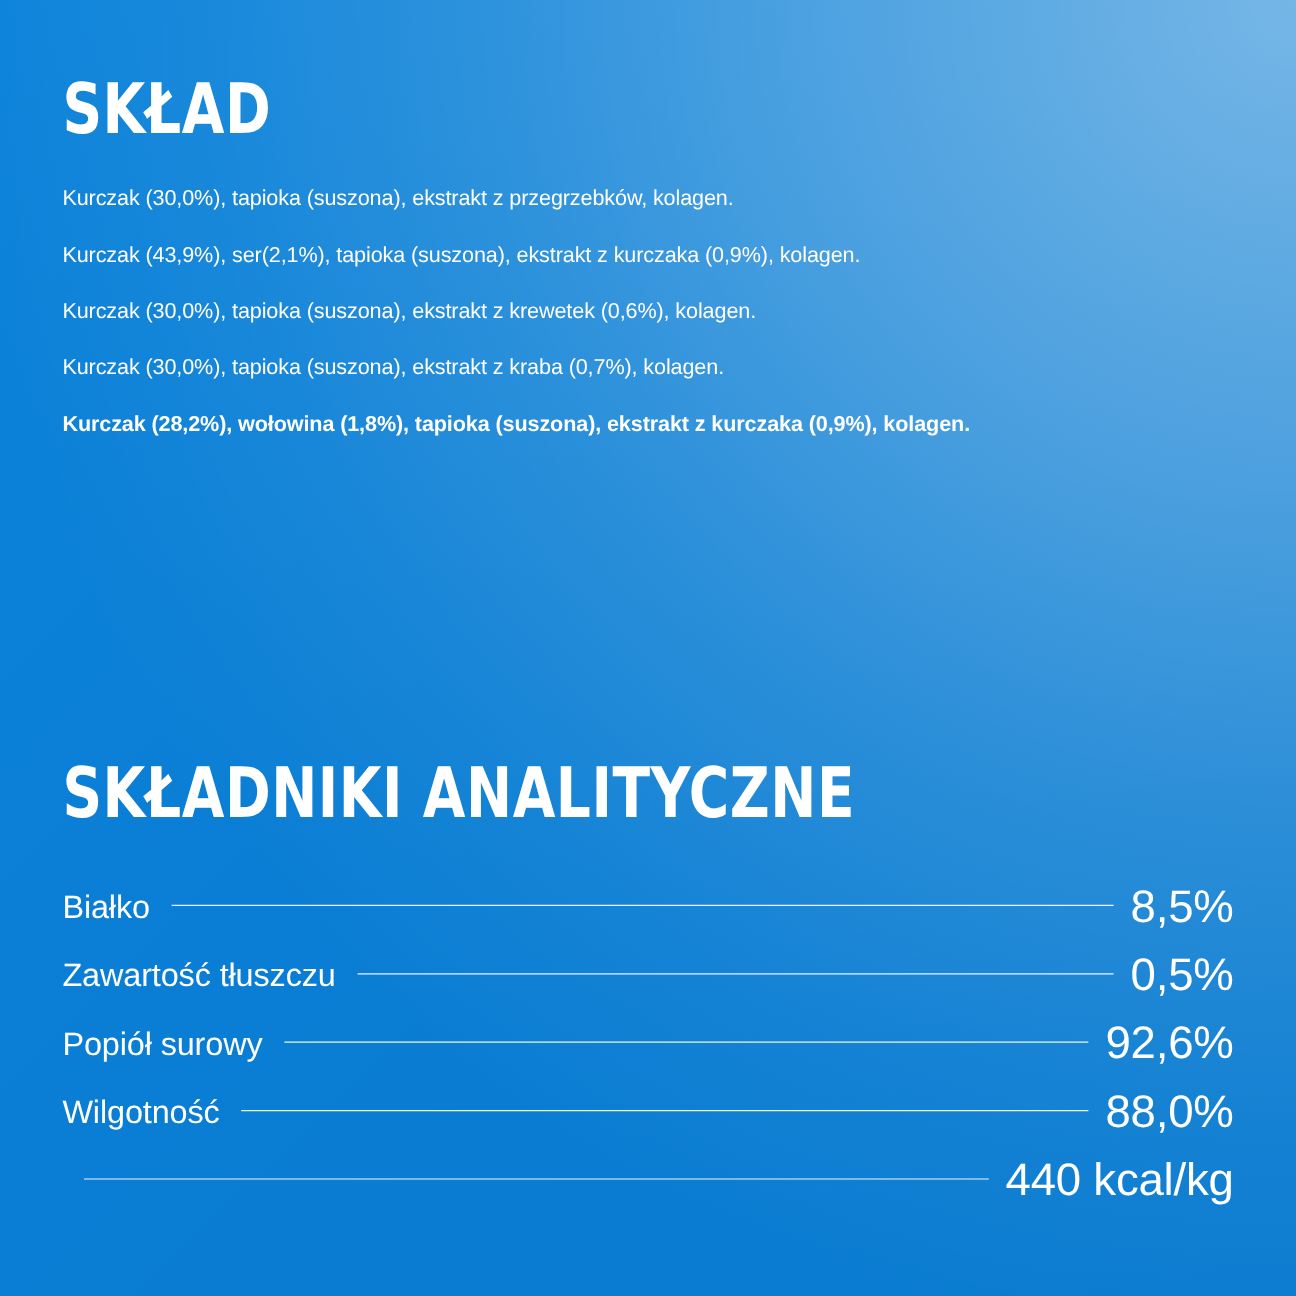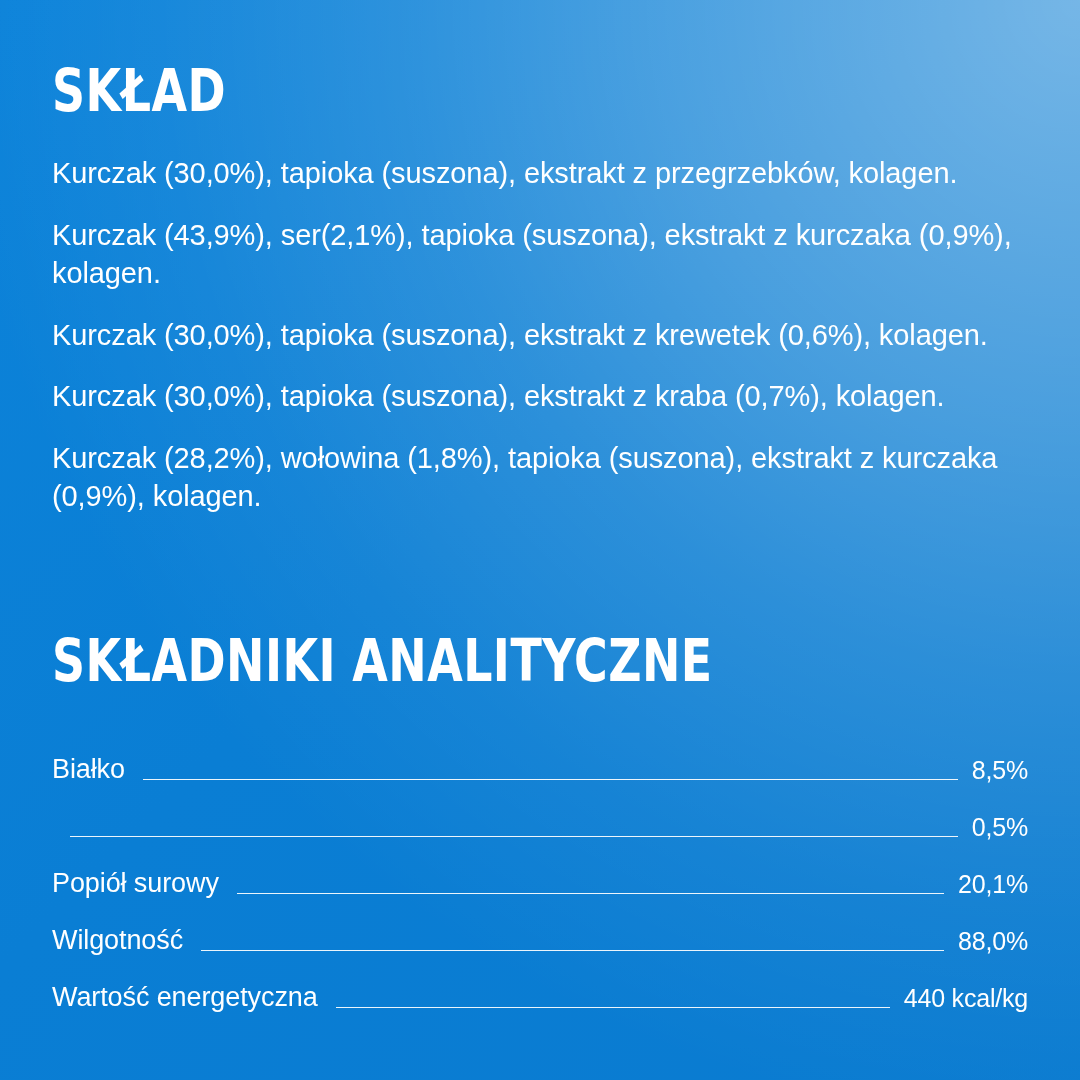--- a/index.html
+++ b/index.html
@@ -50,50 +50,51 @@
     width: 976px;
   }
   #composition-heading {
     font-size: 58px;
   }
 
   #ingredient-list {
     margin-top: 34px;
   }
   .ingredient-paragraph {
-    font-size: 29px;
+    font-size: 18px;
     line-height: 1.33;
     font-weight: 400;
     margin: 0 0 23px 0;
     color: #ffffff;
     letter-spacing: -0.1px;
     max-width: 972px;
   }
   .ingredient-paragraph:last-child {
     margin-bottom: 16px;
+    font-weight: bold;
   }
 
   #analytical-section {
     position: absolute;
     left: 52px;
     top: 632px;
     width: 976px;
   }
   #analytical-heading {
     font-size: 58px;
   }
 
   #analytical-table {
     margin-top: 38px;
     display: flex;
     flex-direction: column;
   }
   .analytical-row {
     display: flex;
-    align-items: flex-end;
+    align-items: center;
     height: 57px;
   }
   .analytical-label {
     font-size: 27px;
     font-weight: 400;
     white-space: nowrap;
     letter-spacing: -0.1px;
   }
   .leader {
     flex: 1 1 auto;
@@ -104,21 +105,21 @@
   }
   .leader::after {
     content: "";
     position: absolute;
     left: 0;
     right: 0;
     bottom: 0;
     border-bottom: 1.5px solid rgba(255,255,255,0.92);
   }
   .analytical-value {
-    font-size: 25px;
+    font-size: 38px;
     font-weight: 400;
     white-space: nowrap;
     text-align: right;
     letter-spacing: -0.2px;
   }
 </style>
 </head>
 <body>
 
 <div id="label-card">
@@ -140,39 +141,39 @@
 
     <div id="analytical-table">
 
       <div class="analytical-row">
         <span class="analytical-label">Białko</span>
         <span class="leader"></span>
         <span class="analytical-value">8,5%</span>
       </div>
 
       <div class="analytical-row">
+        <span class="analytical-label">Zawartość tłuszczu</span>
         <span class="leader"></span>
         <span class="analytical-value">0,5%</span>
       </div>
 
 
       <div class="analytical-row">
         <span class="analytical-label">Popiół surowy</span>
         <span class="leader"></span>
-        <span class="analytical-value">20,1%</span>
+        <span class="analytical-value">92,6%</span>
       </div>
 
       <div class="analytical-row">
         <span class="analytical-label">Wilgotność</span>
         <span class="leader"></span>
         <span class="analytical-value">88,0%</span>
       </div>
 
       <div class="analytical-row">
-        <span class="analytical-label">Wartość energetyczna</span>
         <span class="leader"></span>
         <span class="analytical-value">440 kcal/kg</span>
       </div>
 
     </div>
   </section>
 
 </div>
 
 </body></html>

